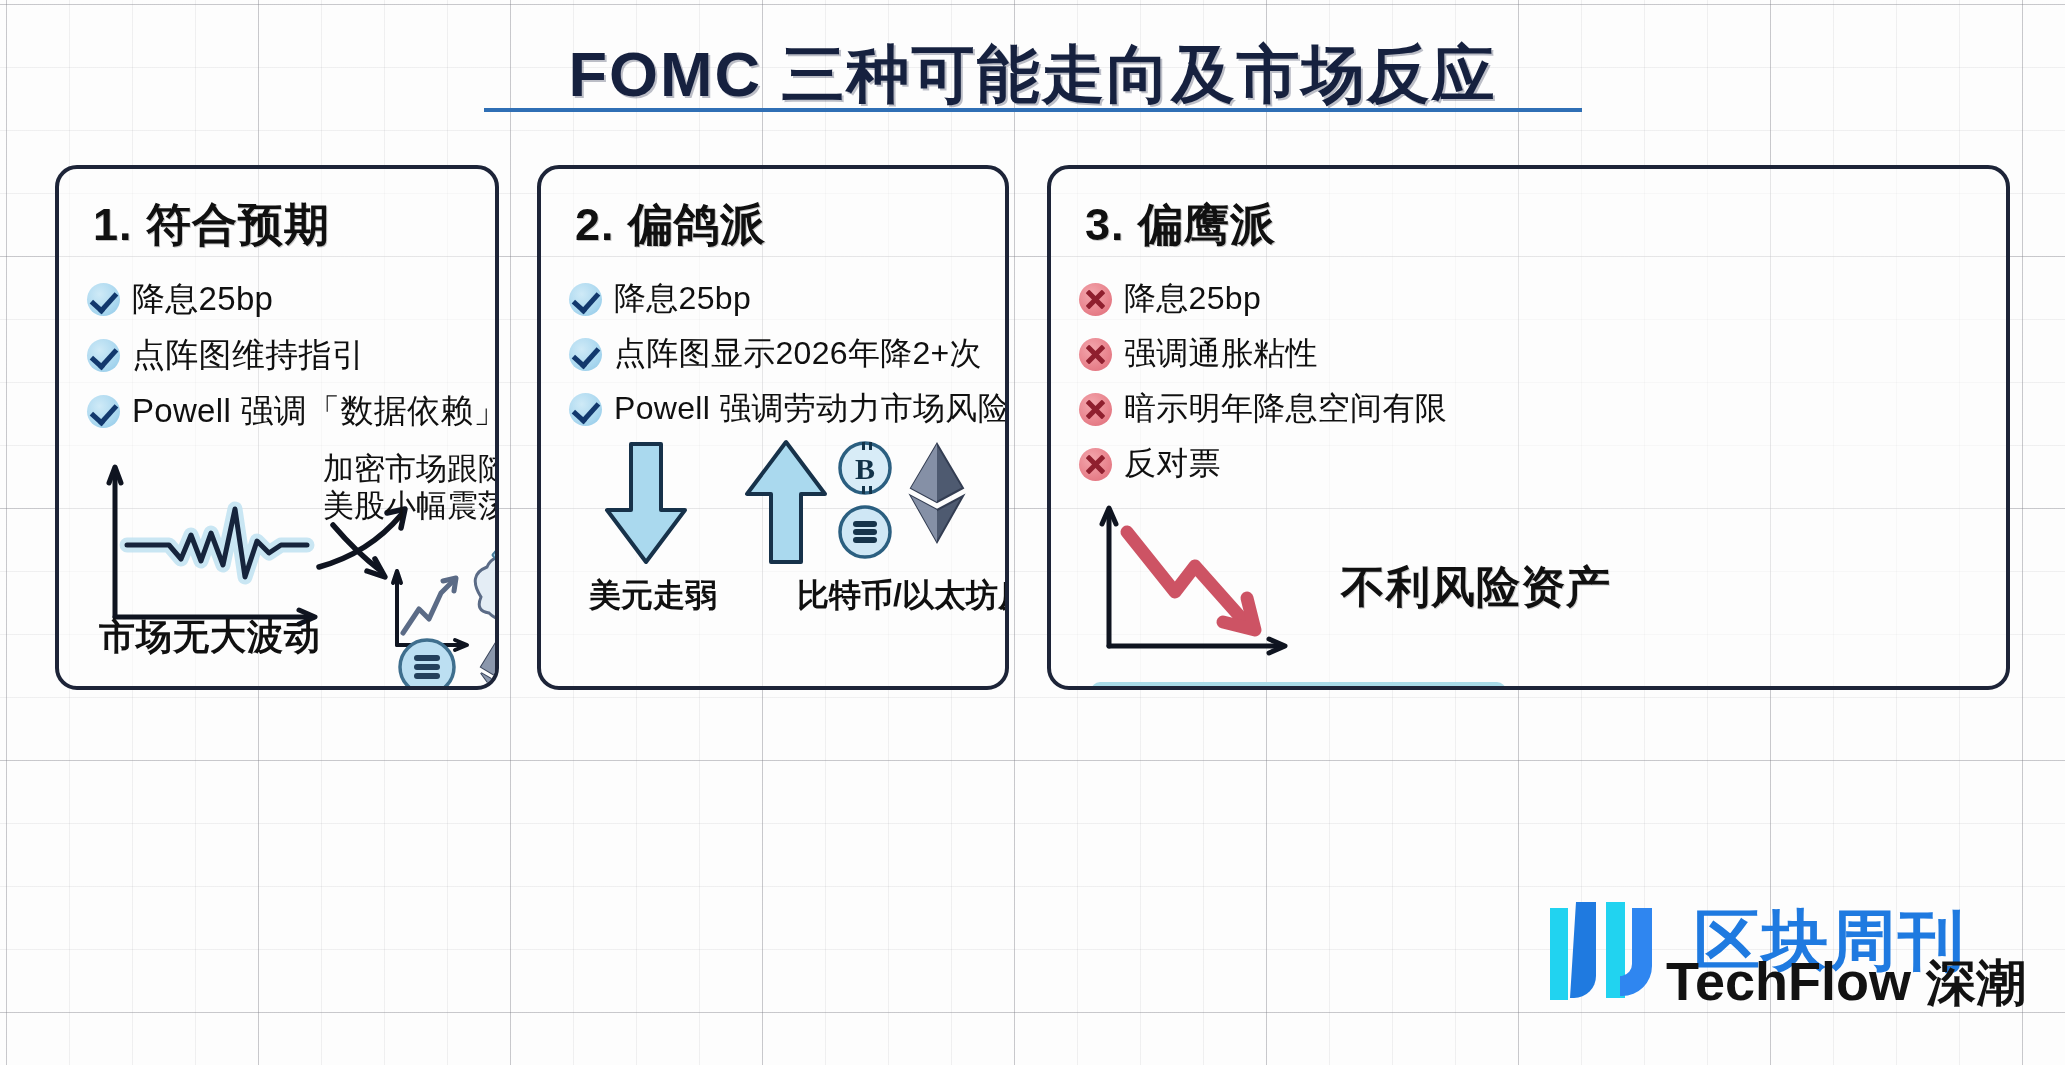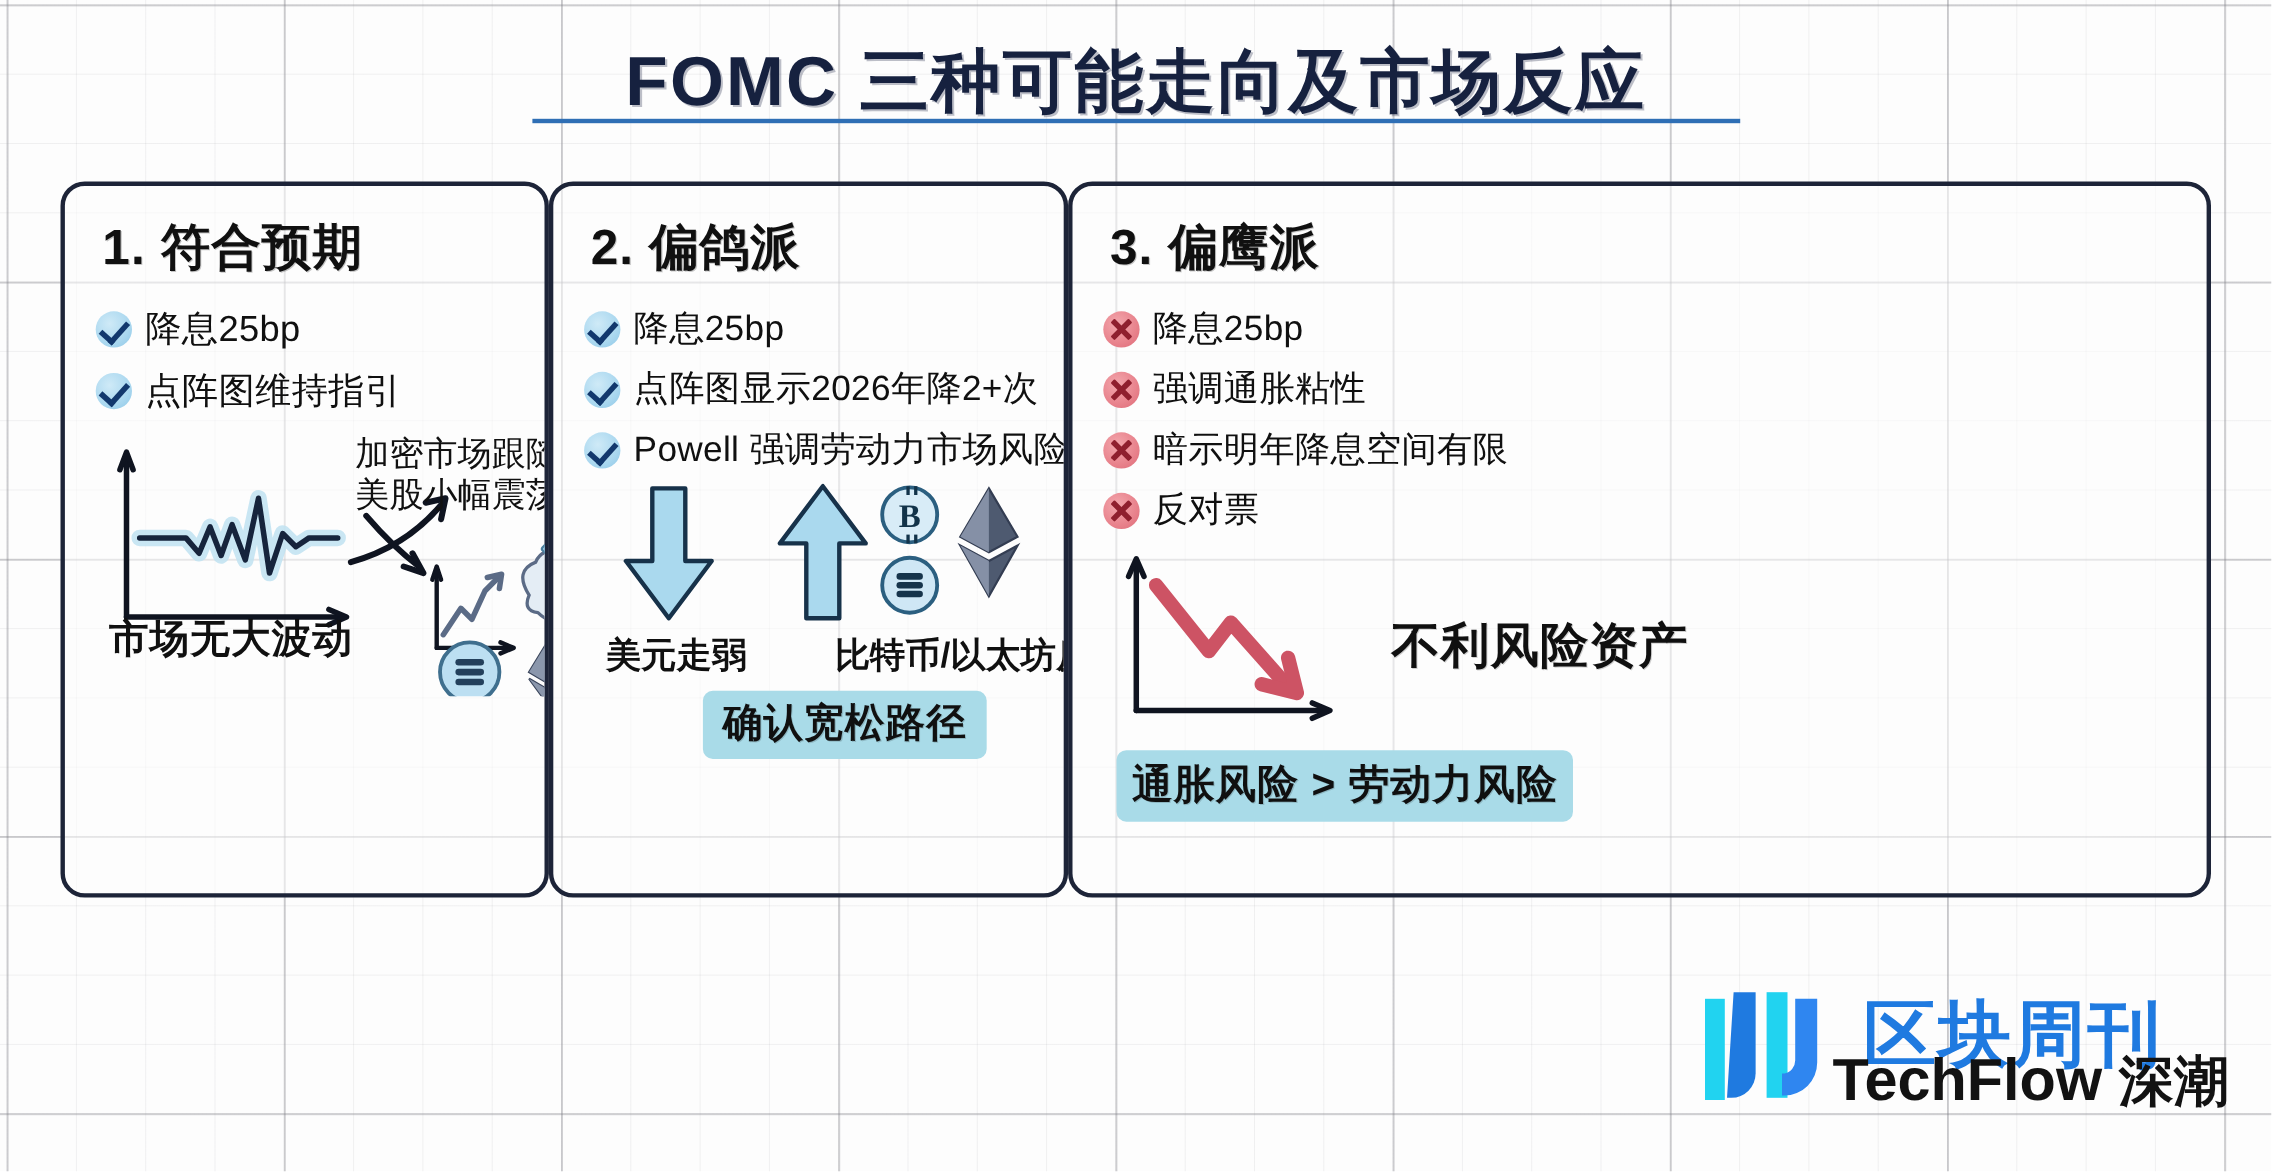--- a/index.html
+++ b/index.html
@@ -56,22 +56,23 @@
     height: 4px;
     background: #2f6fb5;
   }
 
   
   .cards {
     position: absolute;
     top: 165px;
     left: 55px;
     width: 1955px;
-    height: 651px;
+    height: 525px;
     display: flex;
+    gap: 38px;
   }
   .card {
     position: relative;
     background: rgba(253,253,253,0.55);
     border: 4px solid #1d2438;
     border-radius: 22px;
     box-sizing: border-box;
     padding: 26px 28px 14px 28px;
     overflow: hidden;
   }
@@ -270,20 +271,24 @@
     <div class="card card-1">
       <div class="card-title">1. 符合预期</div>
       <ul class="bullets">
         <li class="bullet">
           <span class="mark mark-check"></span>
           <span class="bullet-text">降息25bp</span>
         </li>
         <li class="bullet">
           <span class="mark mark-check"></span>
           <span class="bullet-text">点阵图维持指引</span>
+        </li>
+        <li class="bullet">
+          <span class="mark mark-check"></span>
+          <span class="bullet-text">Powell 强调「数据依赖」</span>
         </li>
       </ul>
 
       <div class="c1-visual">
         <svg width="390" height="200" viewBox="0 0 390 200" style="position:absolute;left:-4px;top:4px;">
 
           <path d="M32 168 L32 22" stroke="#0f1420" stroke-width="5" fill="none" stroke-linecap="round"></path>
           <path d="M26 34 L32 18 L38 34" stroke="#0f1420" stroke-width="5" fill="none" stroke-linecap="round" stroke-linejoin="round"></path>
           <path d="M32 168 L228 168" stroke="#0f1420" stroke-width="5" fill="none" stroke-linecap="round"></path>
           <path d="M216 161 L232 168 L216 175" stroke="#0f1420" stroke-width="5" fill="none" stroke-linecap="round" stroke-linejoin="round"></path>
@@ -390,21 +395,20 @@
           <g transform="translate(362,64)">
             <path d="M0 -58 L26 -14 L0 0 L-26 -14 Z" fill="#4e5a70" stroke="#333d52" stroke-width="2"></path>
             <path d="M0 -58 L0 0 L-26 -14 Z" fill="#8590a6"></path>
             <path d="M0 8 L26 -6 L0 40 L-26 -6 Z" fill="#4e5a70" stroke="#333d52" stroke-width="2"></path>
             <path d="M0 8 L0 40 L-26 -6 Z" fill="#8590a6"></path>
           </g>
         </svg>
 
         <div class="c2-label-left">美元走弱</div>
         <div class="c2-label-right">比特币/以太坊反弹</div>
-        <div class="badge c2-badge">确认宽松路径</div>
       </div>
     </div>
 
     <div class="card card-3">
       <div class="card-title">3. 偏鹰派</div>
       <ul class="bullets">
         <li class="bullet">
           <span class="mark mark-x"></span>
           <span class="bullet-text">降息25bp</span>
         </li>

